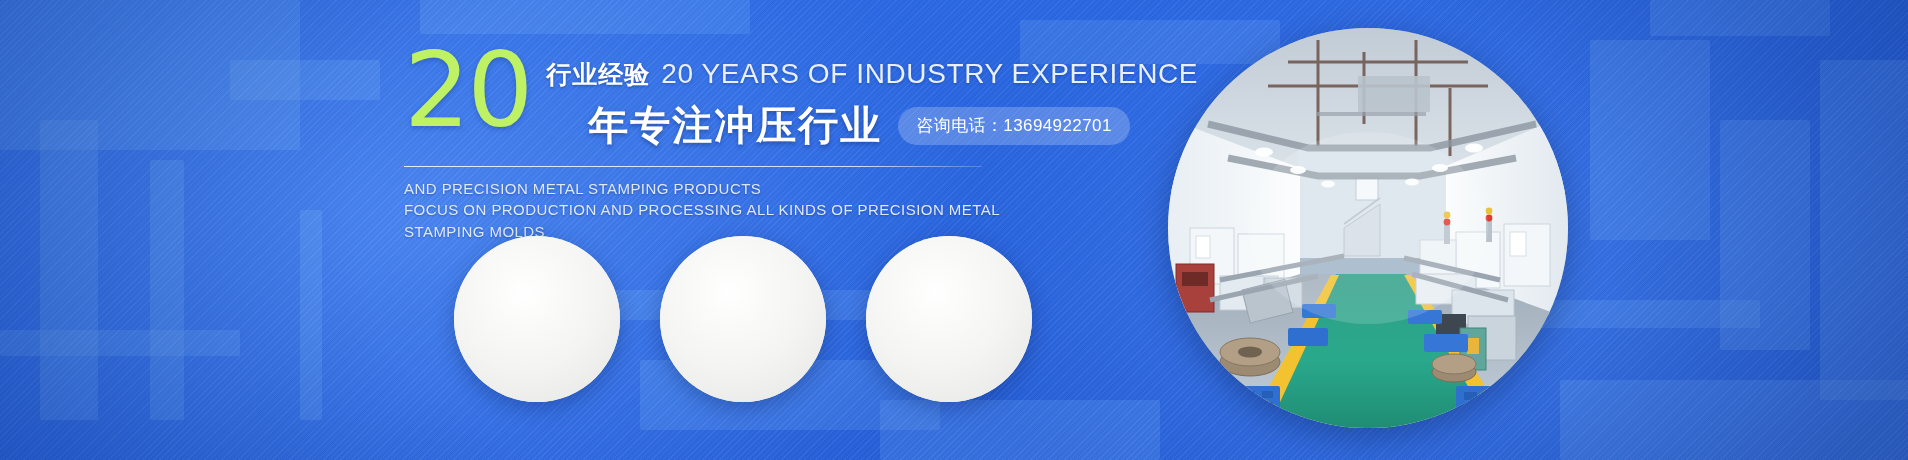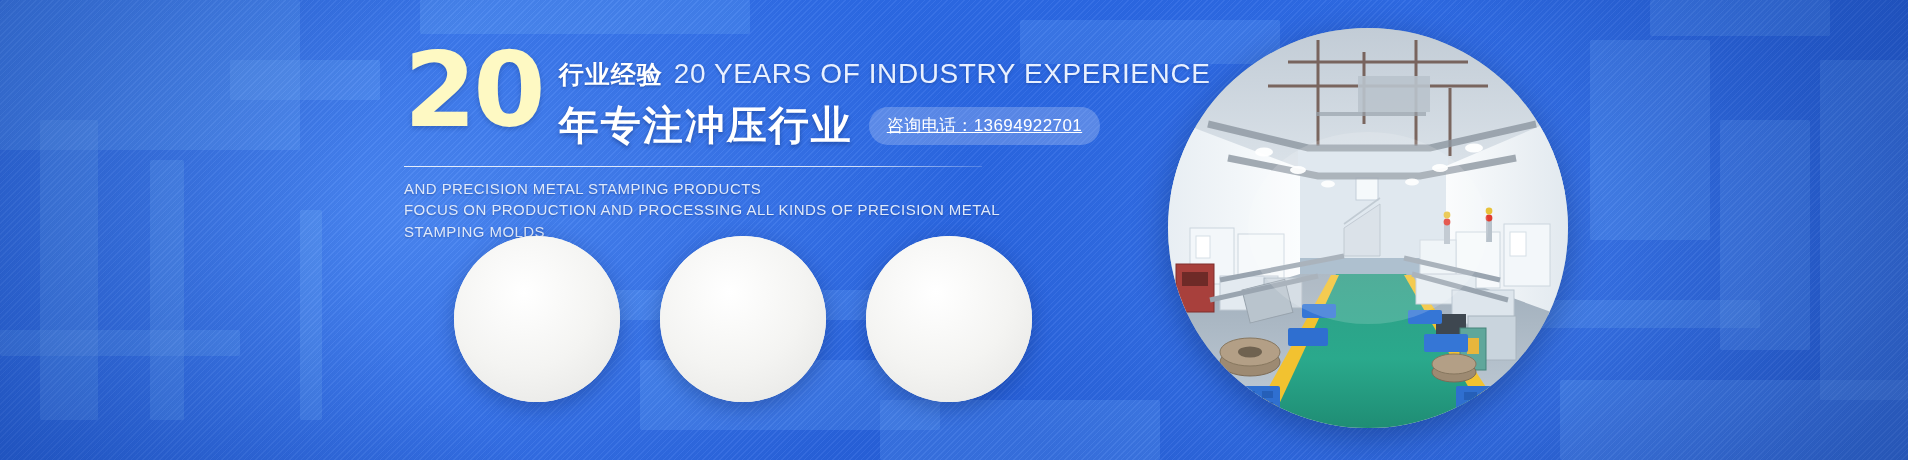--- a/index.html
+++ b/index.html
@@ -67,22 +67,22 @@
     width: 620px;
   }
   .headline {
     display: flex;
     align-items: flex-start;
   }
   .big-num {
     font-family: "DejaVu Sans", sans-serif;
     font-size: 104px;
     line-height: .86;
-    font-weight: 700;
-    color: #fef9c3;
+    font-weight: 400;
+    color: #bef264;
     letter-spacing: -3px;
     margin-top: 4px;
     text-shadow: 0 2px 5px rgba(8,35,95,.28);
   }
   .headline-right {
     margin-left: 16px;
     padding-top: 8px;
   }
   .row-top {
     display: flex;
@@ -110,31 +110,31 @@
     align-items: center;
     margin-top: 7px;
     white-space: nowrap;
   }
   .cn-big {
     font-size: 40px;
     font-weight: 700;
     color: #ffffff;
     letter-spacing: 2px;
     text-shadow: 0 2px 4px rgba(8,35,95,.45);
+    margin-left: 42px;
   }
   .phone-pill {
     margin-left: 16px;
     padding: 7px 18px 8px;
     border-radius: 19px;
     background: rgba(255,255,255,.22);
     color: #ffffff;
     font-size: 17px;
     letter-spacing: .4px;
     white-space: nowrap;
-    text-decoration: underline;
   }
   .divider {
     margin-top: 13px;
     margin-left: 0px;
     width: 578px;
     height: 1px;
     background: linear-gradient(90deg,
         rgba(255,255,255,.85) 0%,
         rgba(255,255,255,.78) 78%,
         rgba(255,255,255,.18) 100%);

